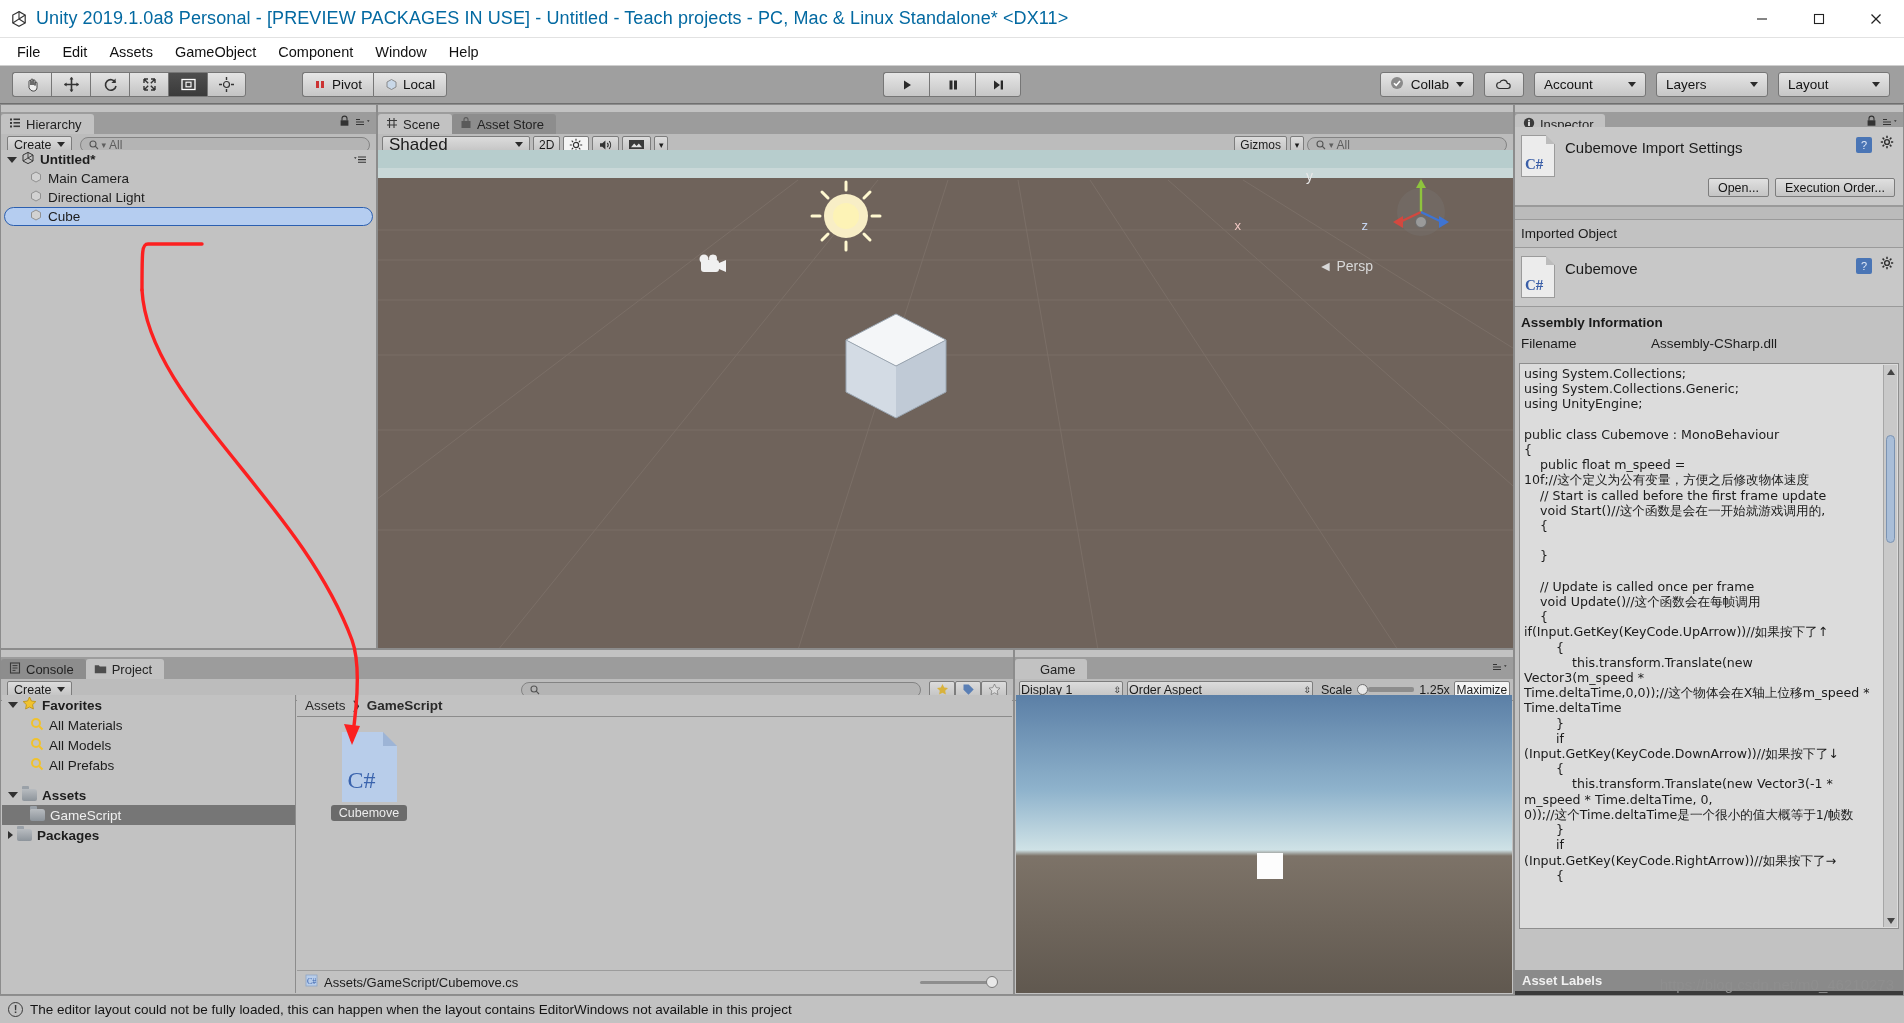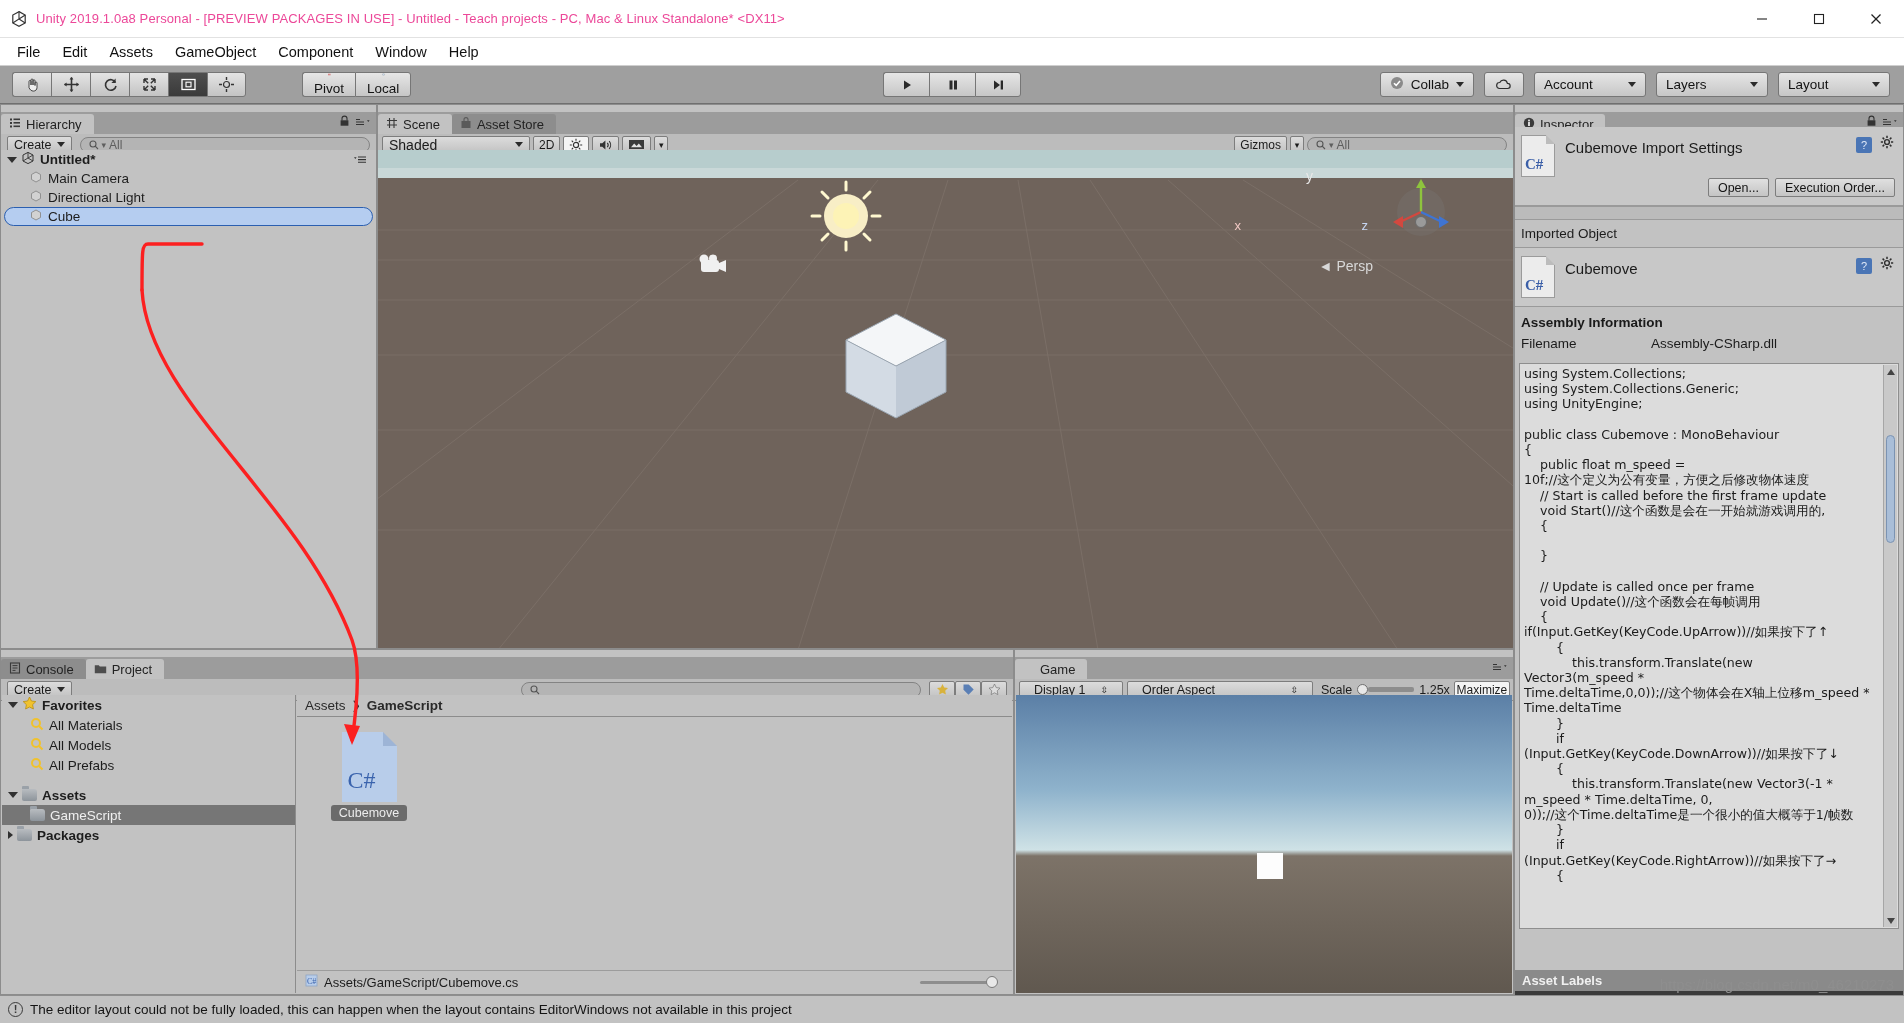--- a/index.html
+++ b/index.html
@@ -13,21 +13,21 @@
   #app { position: relative; width: 1904px; height: 1023px; }
 
   
   .titlebar {
     position: absolute; left: 0; top: 0; width: 1904px; height: 38px;
     background: #ffffff; display: flex; align-items: center;
     border-bottom: 1px solid #e2e2e2;
   }
   .title-ico { width: 18px; height: 18px; margin-left: 10px; margin-right: 8px; position: relative; }
   .title-ico svg { display:block; }
-  .title-text { font-size: 13px; color: #ec4899; letter-spacing: .1px; }
+  .title-text { font-size: 18px; color: #0369a1; letter-spacing: .1px; }
   .wincontrols { margin-left:auto; display: flex; height: 100%; }
   .wc { width: 57px; height: 100%; display:flex; align-items:center; justify-content:center; }
   .wc svg { display:block; }
 
   
   .menubar {
     position: absolute; left: 0; top: 38px; width: 1904px; height: 28px;
     background: #ffffff; display: flex; align-items: center; gap: 0px;
     border-bottom: 1px solid #cfcfcf;
   }
@@ -49,21 +49,21 @@
   }
   .tb:last-child { border-right-width: 1px; }
   .tb.first { border-radius: 3px 0 0 3px; }
   .tb.last { border-radius: 0 3px 3px 0; }
   .tb.sel { background: linear-gradient(#4e4e4e,#3a3a3a); color: #fff; }
   .tb svg { display: block; }
 
   .pivot-grp { display: flex; margin-left: 56px; }
   .pv { height: 25px; padding: 0 11px; background: linear-gradient(#e6e6e6,#c6c6c6);
         border: 1px solid #767676; display: flex; align-items: center; gap: 5px;
-        font-size: 13.5px; color: #131313; flex-direction: column; }
+        font-size: 13.5px; color: #131313; }
   .pv.first { border-radius: 3px 0 0 3px; border-right: none; }
   .pv.last  { border-radius: 0 3px 3px 0; }
 
   .play-grp { position: absolute; left: 50%; transform: translateX(-50%); display: flex; }
   .pl { width: 46px; height: 25px; background: linear-gradient(#e6e6e6,#c6c6c6);
         border: 1px solid #767676; border-right: none; display:flex; align-items:center; justify-content:center; }
   .pl.first { border-radius: 3px 0 0 3px; }
   .pl.last { border-radius: 0 3px 3px 0; border-right: 1px solid #767676; }
 
   .right-grp { margin-left: auto; display: flex; align-items: center; gap: 10px; margin-right: 14px; }
@@ -98,21 +98,21 @@
   .tri { width: 0; height: 0; border-left: 5px solid #303030; border-top: 4px solid transparent;
          border-bottom: 4px solid transparent; margin-right: 4px; }
   .tri.open { border-left: 5px solid transparent; border-right: 5px solid transparent;
               border-top: 6px solid #303030; border-bottom: none; margin-right: 4px; }
 
   
   #scene { left: 377px; top: 104px; width: 1137px; height: 545px; }
   .scene-toolbar { height: 22px; background: #bcbcbc; display: flex; align-items: center; gap: 3px;
                    border-bottom: 1px solid #8c8c8c; padding-left: 4px; }
   .sdrop { height: 17px; background: linear-gradient(#dcdcdc,#c3c3c3); border: 1px solid #7d7d7d;
-           border-radius: 2px; font-size: 14px; color: #1b1b1b; display: flex; align-items: center;
+           border-radius: 2px; font-size: 17px; color: #1b1b1b; display: flex; align-items: center;
            padding: 0 6px; gap: 24px; }
   .sbtn { height: 17px; min-width: 26px; background: linear-gradient(#dcdcdc,#c3c3c3);
           border: 1px solid #7d7d7d; border-radius: 2px; font-size: 12px; color: #1b1b1b;
           display: flex; align-items: center; justify-content: center; padding: 0 5px; }
   .sbtn.on { background: #f4f4f4; }
   .viewport { position: absolute; left: 0; right: 0; top: 45px; bottom: 0; overflow: hidden; }
 
   
   #inspector { left: 1514px; top: 104px; width: 390px; height: 919px; }
   .insp-body { position: absolute; left:0; right:0; top: 22px; bottom: 0; background: #c2c2c2; }
@@ -174,21 +174,21 @@
   .proj-status { position: absolute; left: 0; right: 0; bottom: 0; height: 23px; background: #c2c2c2;
                  border-top: 1px solid #9c9c9c; display: flex; align-items: center; gap: 6px; padding-left: 8px;
                  font-size: 13px; color: #1c1c1c; }
 
   
   #game { left: 1014px; top: 649px; width: 500px; height: 346px; }
   .game-toolbar { height: 22px; background: #bcbcbc; display: flex; align-items: center; gap: 4px;
                   border-bottom: 1px solid #8c8c8c; padding-left: 4px; }
   .gdrop { height: 17px; background: linear-gradient(#dcdcdc,#c3c3c3); border: 1px solid #7d7d7d;
            border-radius: 2px; font-size: 12.5px; color: #1b1b1b; display: flex; align-items: center;
-           padding: 0 14px; justify-content: space-between; }
+           padding: 0 1px; justify-content: space-between; }
   .gview { position: absolute; left: 1px; right: 1px; top: 45px; bottom: 1px; overflow: hidden;
            background: linear-gradient(#5b7fa6 0%, #8fb3cc 32%, #cfe2e6 52%, #7d7368 54%, #60584f 100%); }
 
   
   .statusbar { position: absolute; left: 0; bottom: 0; width: 1904px; height: 28px;
                background: #c2c2c2; border-top: 1px solid #8e8e8e; display: flex; align-items: center;
                gap: 7px; padding-left: 8px; font-size: 13.5px; color: #141414; }
   .warn-ico { width: 15px; height: 15px; border: 1.6px solid #3a3a3a; border-radius: 50%;
               display: flex; align-items: center; justify-content: center; font-size: 11px;
               color: #3a3a3a; font-weight: bold; line-height: 1; }

